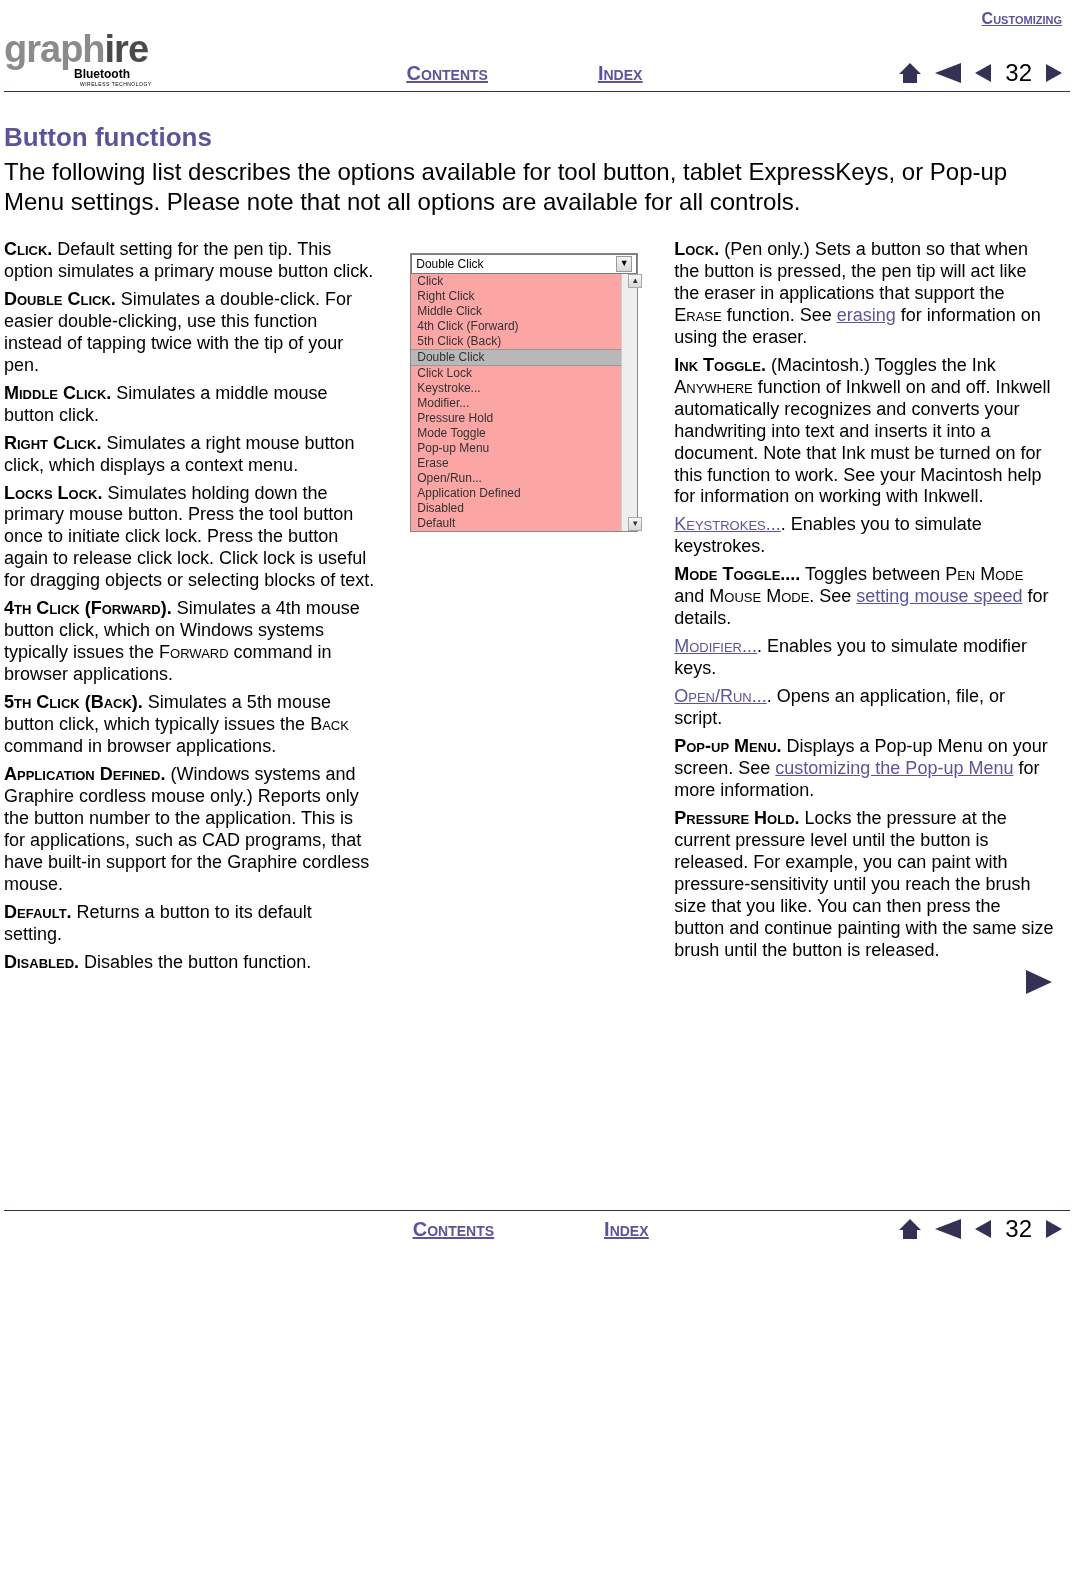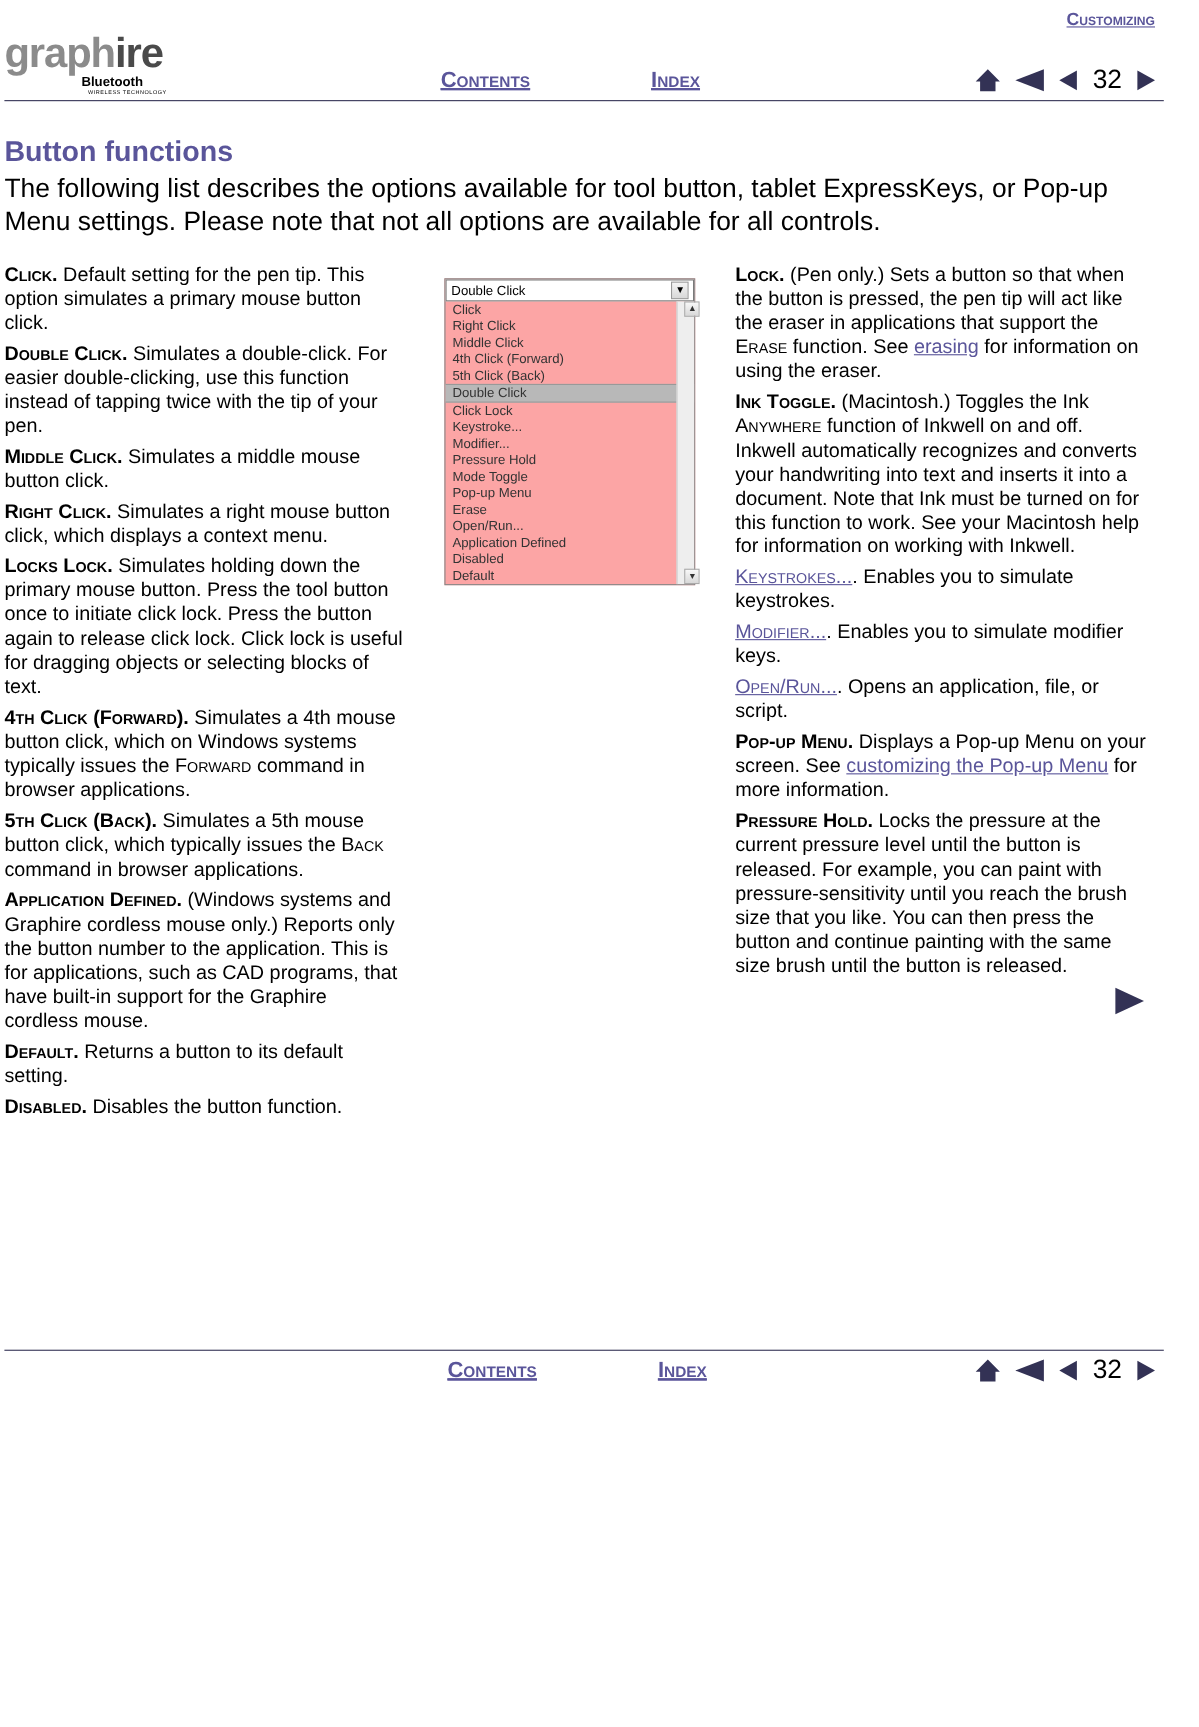--- a/index.html
+++ b/index.html
@@ -4,21 +4,21 @@
 <style>
   * { box-sizing: border-box; }
   body {
     margin: 0;
     font-family: Arial, Helvetica, sans-serif;
     background: #fff;
     width: 1090px;
     color: #000;
   }
   .page {
-    padding: 10px 32px 20px 4px;
+    padding: 10px 20px 20px 4px;
   }
   .topbar, .botbar {
     display: flex;
     align-items: flex-end;
     border-bottom: 1px solid #333255;
     padding-bottom: 4px;
   }
   .botbar { border-top: 1px solid #333255; border-bottom: none; padding-top: 4px; margin-top: 200px;}
   .section-tag {
     position: relative;
@@ -227,20 +227,23 @@
         <div class="item">
           <span class="label">Lock.</span><span>  (Pen only.)  Sets a button so that when the button is pressed, the pen tip will act like the eraser in applications that support the </span><span class="sc">Erase</span><span> function.  See </span><a class="link">erasing</a><span> for information on using the eraser.</span>
         </div>
         <div class="item">
           <span class="label">Ink Toggle.</span><span>  (Macintosh.)  Toggles the Ink </span><span class="sc">Anywhere</span><span> function of Inkwell on and off.  Inkwell automatically recognizes and converts your handwriting into text and inserts it into a document.  Note that Ink must be turned on for this function to work.  See your Macintosh help for information on working with Inkwell.</span>
         </div>
         <div class="item">
           <a class="link sc" style="font-variant:small-caps">Keystrokes...</a><span>.  Enables you to simulate keystrokes.</span>
         </div>
         <div class="item">
+          <span class="label">Mode Toggle....</span><span>  Toggles between </span><span class="sc">Pen Mode</span><span> and </span><span class="sc">Mouse Mode</span><span>.  See </span><a class="link">setting mouse speed</a><span> for details.</span>
+        </div>
+        <div class="item">
           <a class="link sc" style="font-variant:small-caps">Modifier...</a><span>.  Enables you to simulate modifier keys.</span>
         </div>
         <div class="item">
           <a class="link sc" style="font-variant:small-caps">Open/Run...</a><span>.  Opens an application, file, or script.</span>
         </div>
         <div class="item">
           <span class="label">Pop-up Menu.</span><span>  Displays a Pop-up Menu on your screen.  See </span><a class="link">customizing the Pop-up Menu</a><span> for more information.</span>
         </div>
         <div class="item">
           <span class="label">Pressure Hold.</span><span>  Locks the pressure at the current pressure level until the button is released.  For example, you can paint with pressure-sensitivity until you reach the brush size that you like.  You can then press the button and continue painting with the same size brush until the button is released.</span>

